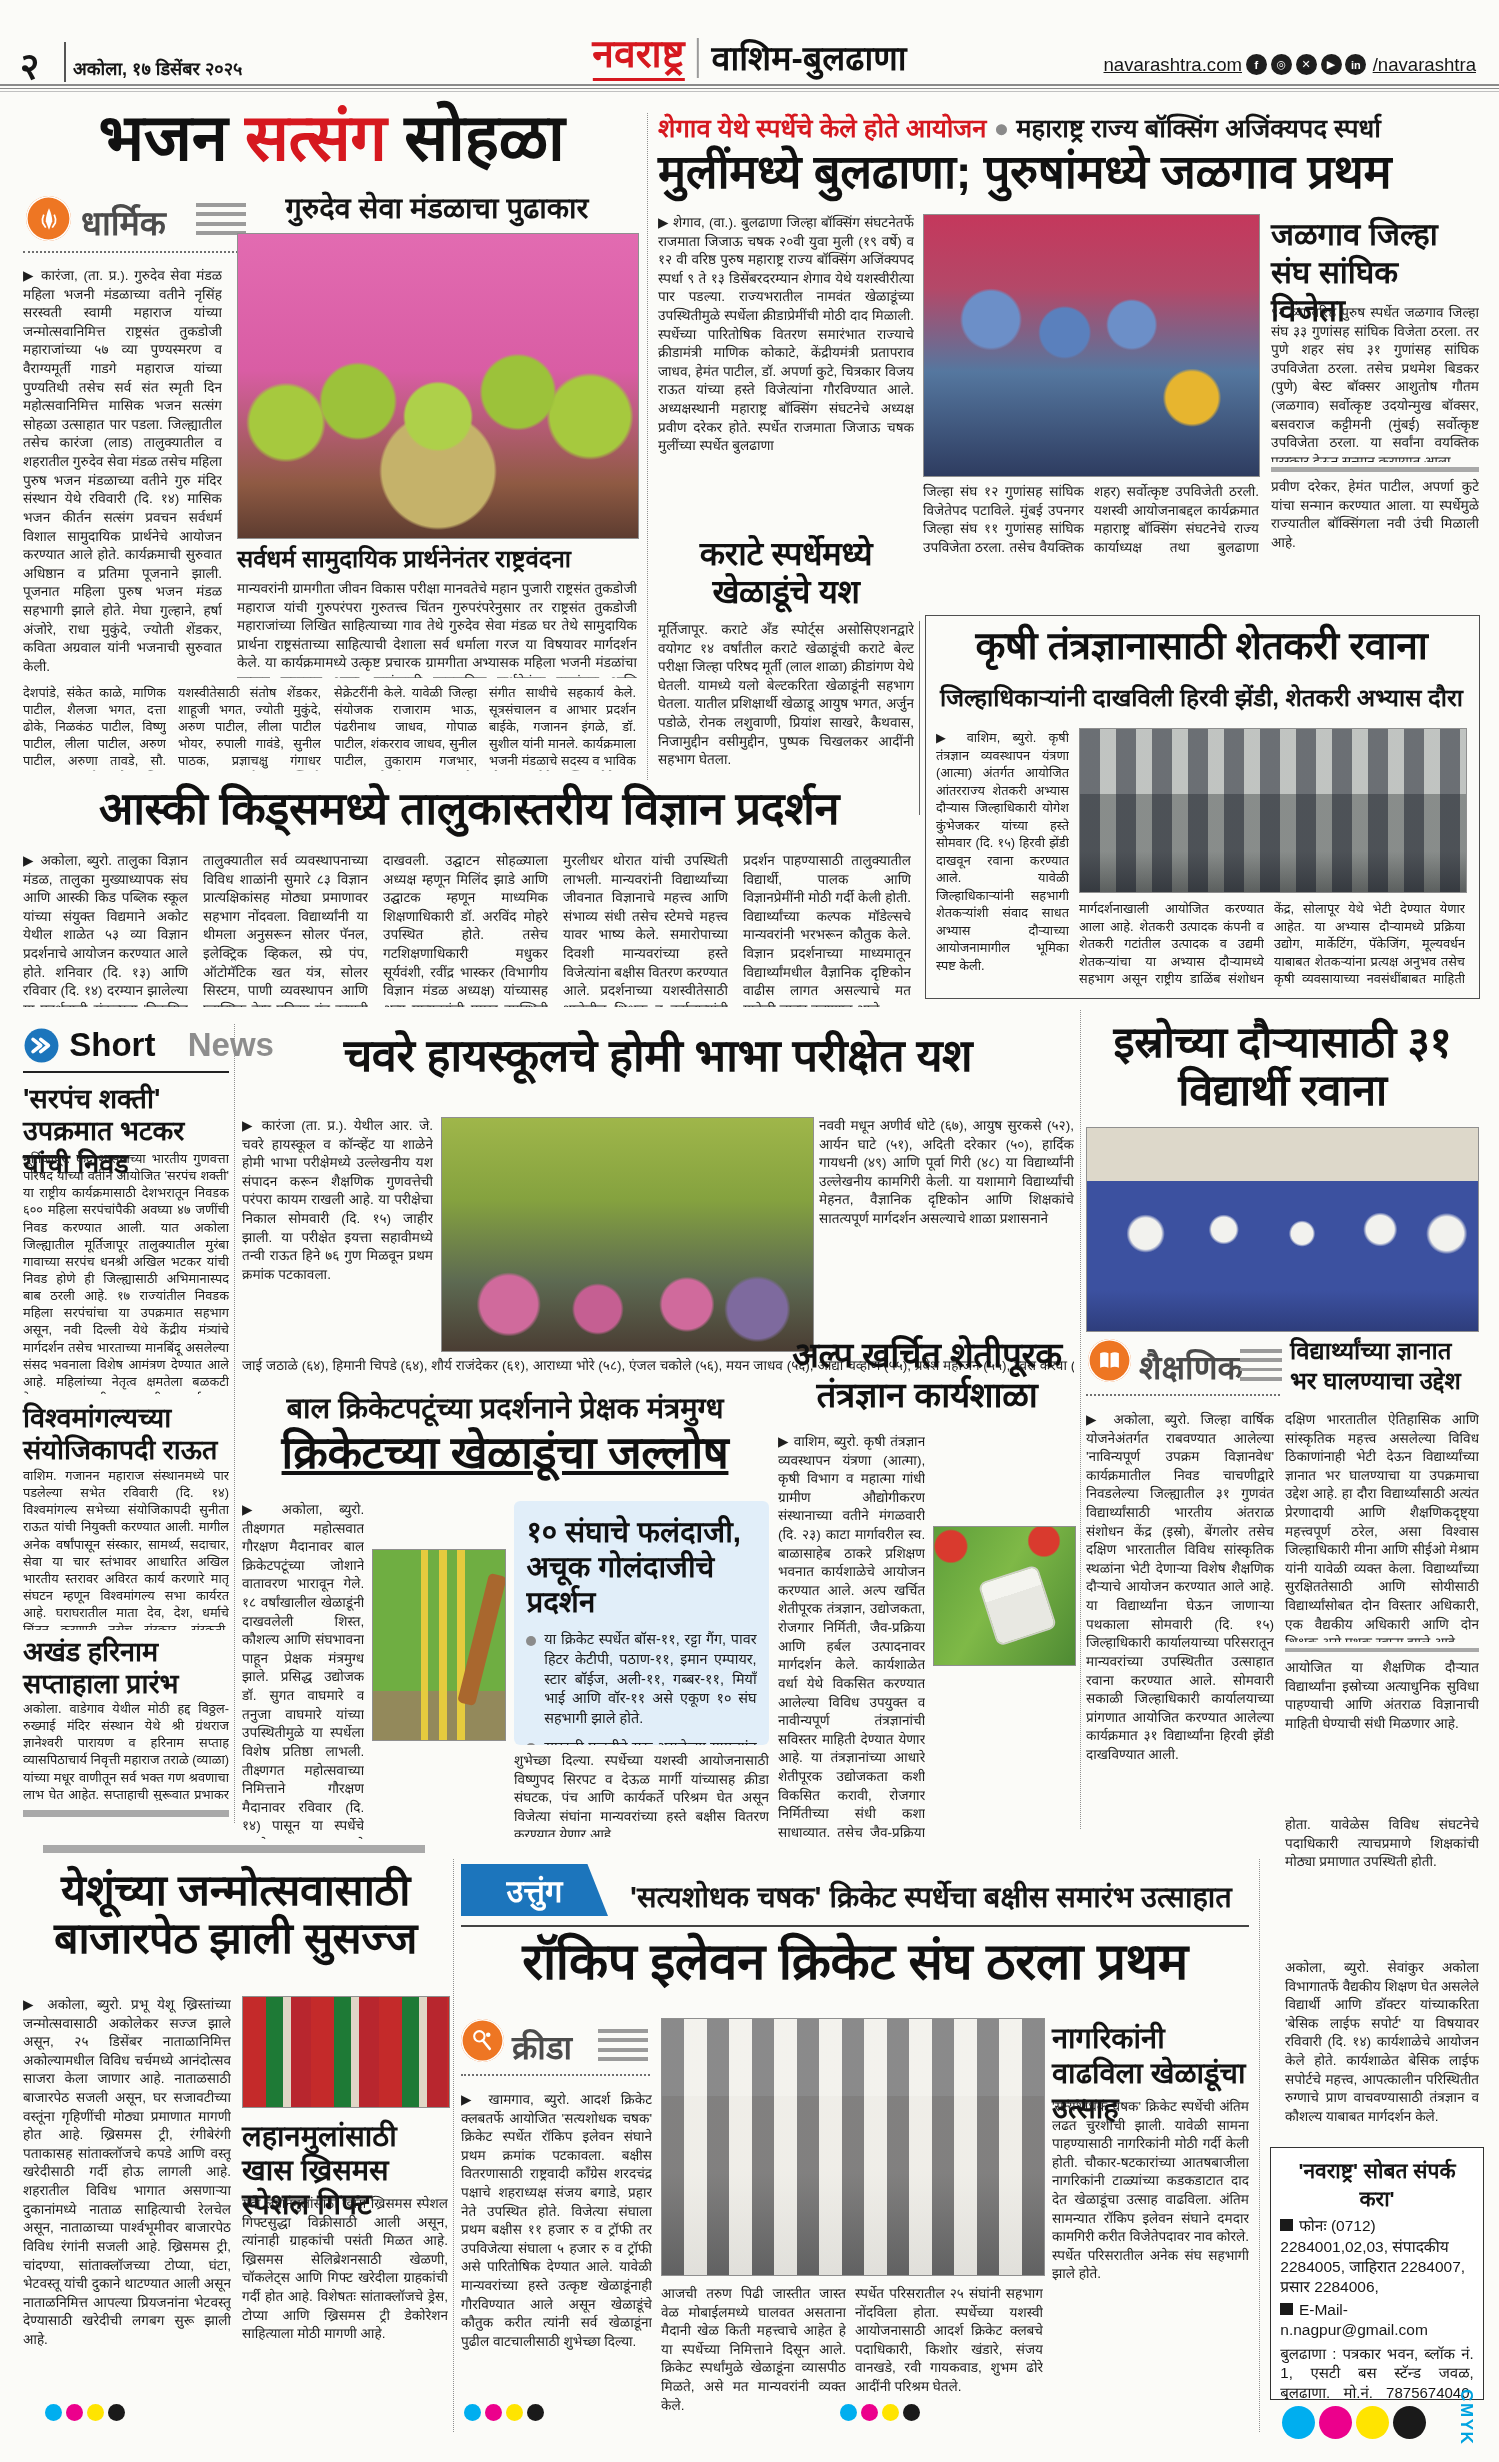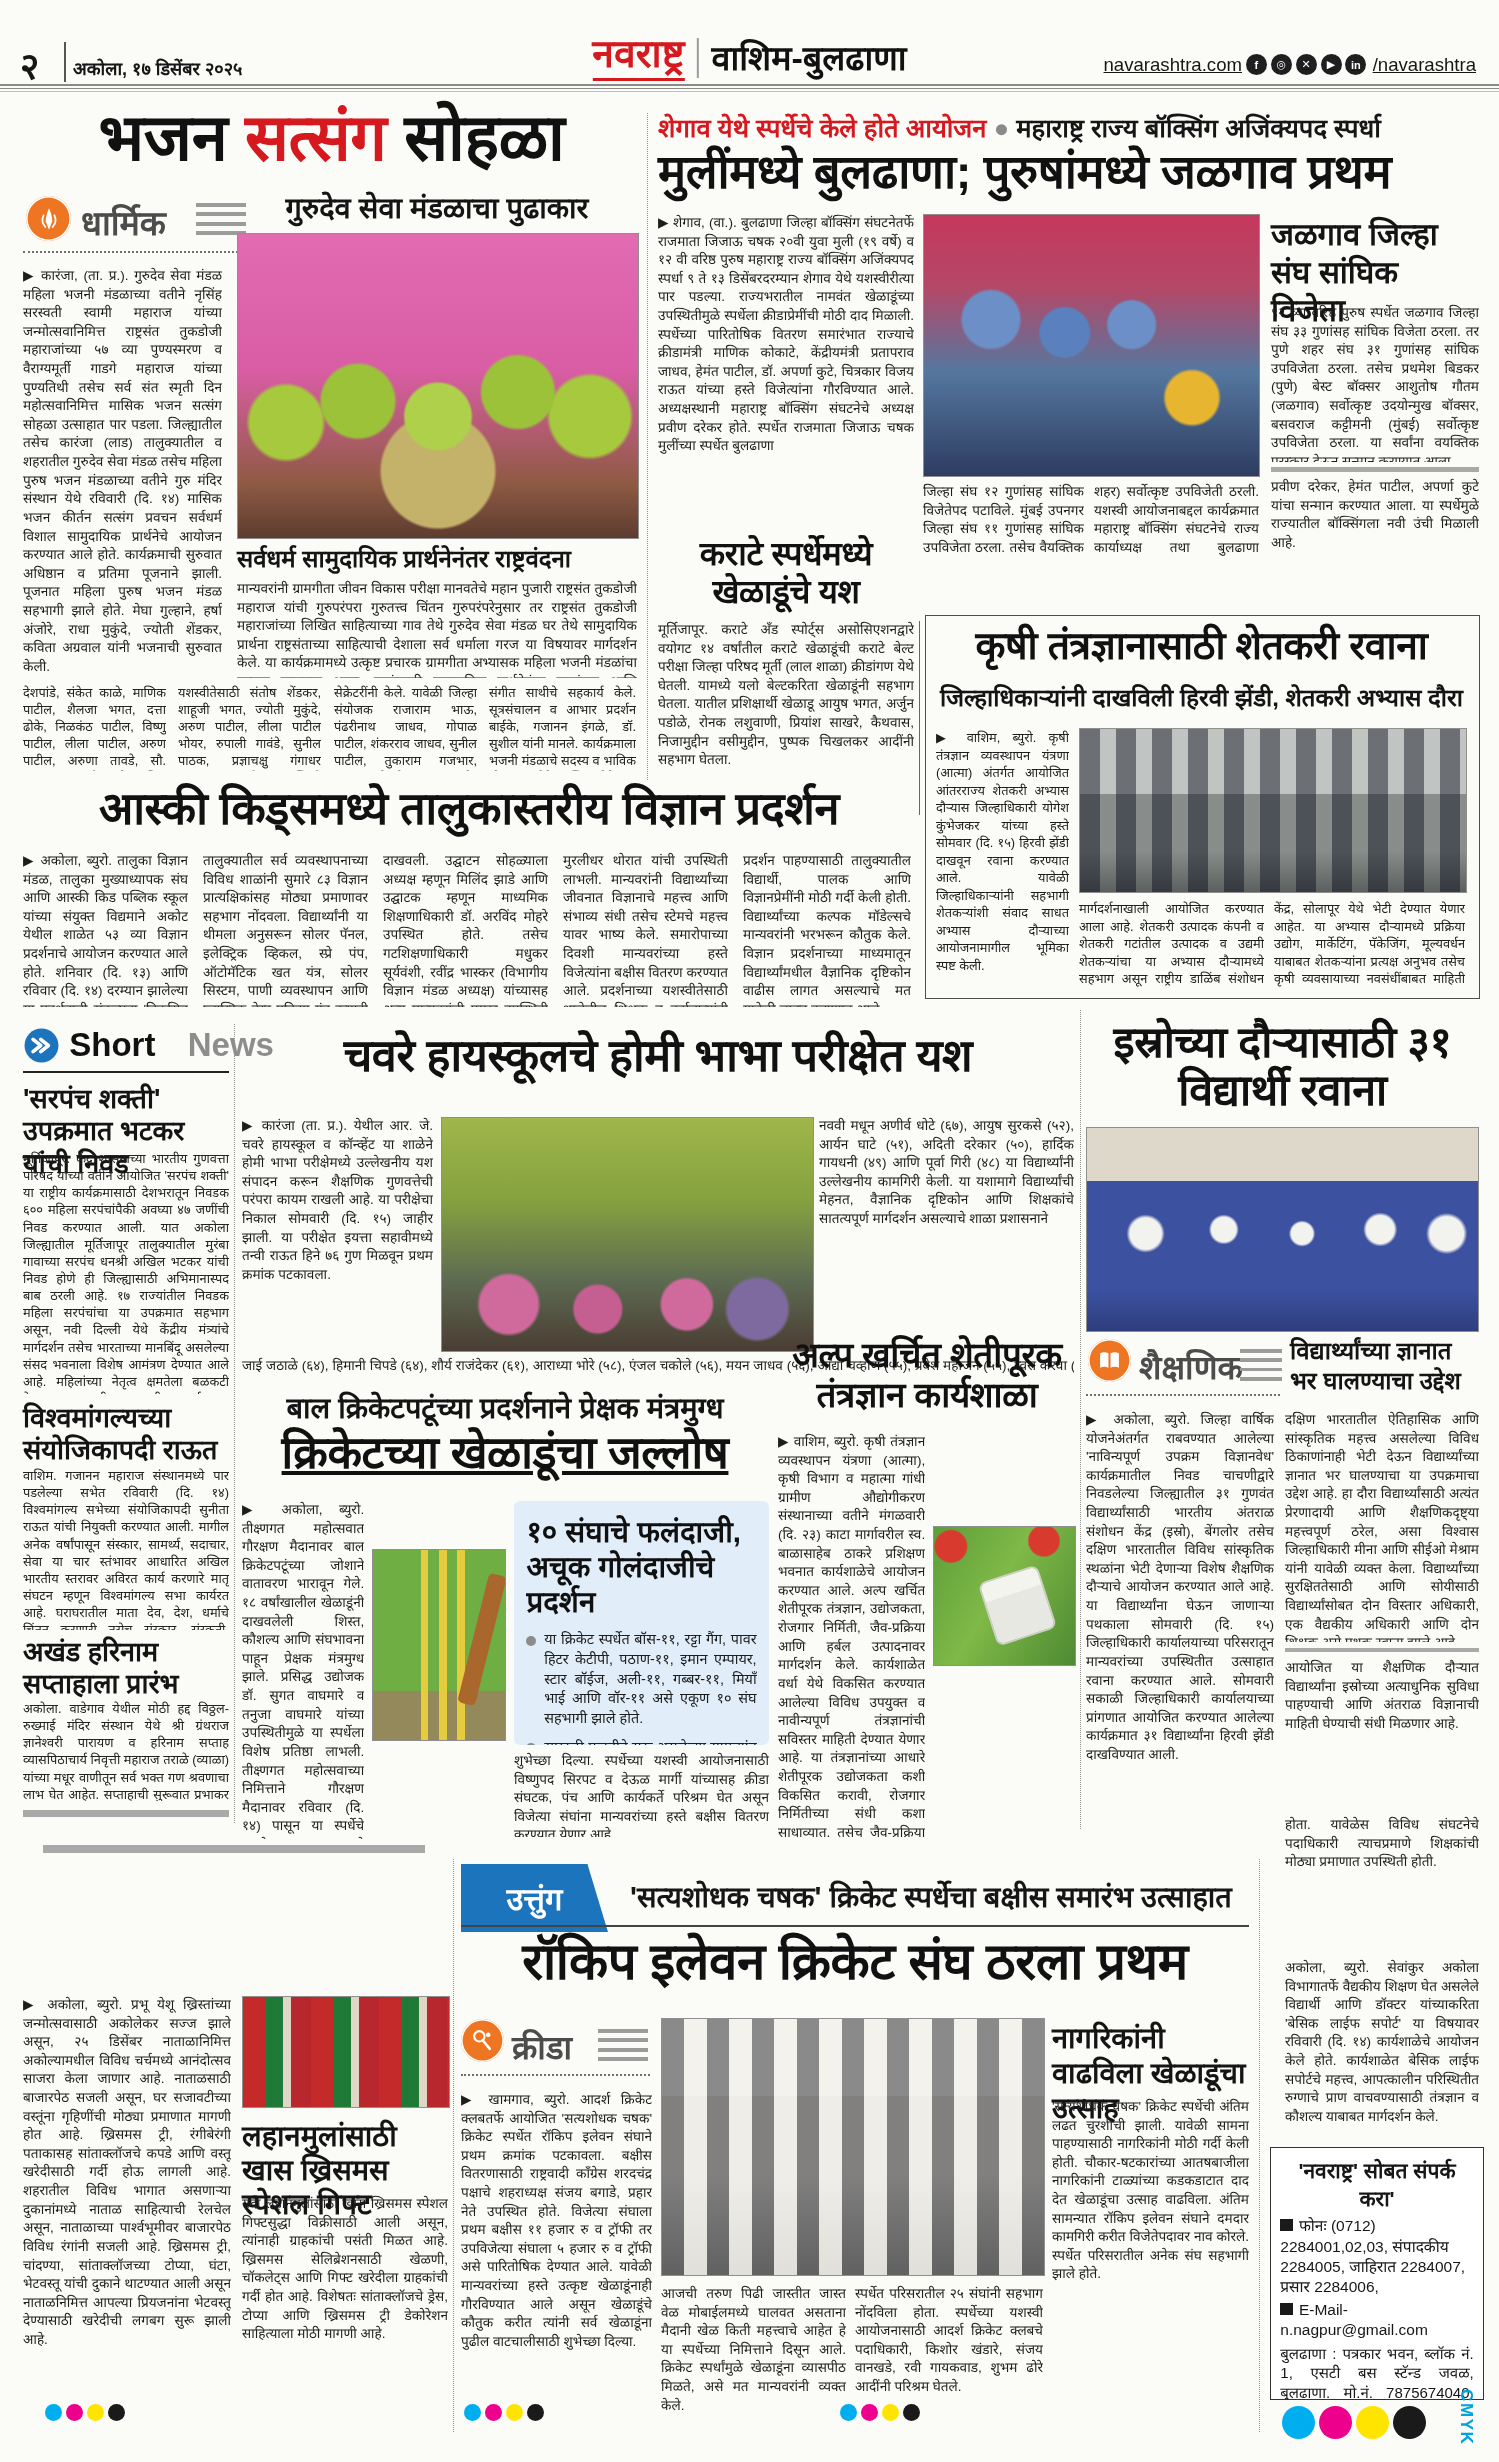--- a/index.html
+++ b/index.html
@@ -240,27 +240,28 @@
   <div class="badge-label" style="left:1139px;top:1344px;font-size:33px;">शैक्षणिक</div>
   <div class="lines-motif" style="left:1240px;top:1349px;width:42px;height:34px;"></div>
   <div class="dotted-rule" style="left:1086px;top:1394px;width:194px;"></div>
   <div class="abs subhead" style="left:1290px;top:1336px;width:189px;font-size:24px;line-height:1.25;">विद्यार्थ्यांच्या ज्ञानात भर घालण्याचा उद्देश</div>
   <div class="abs body-txt" style="left:1086px;top:1411px;width:188px;height:422px;">▶ अकोला, ब्युरो. जिल्हा वार्षिक योजनेअंतर्गत राबवण्यात आलेल्या 'नाविन्यपूर्ण उपक्रम विज्ञानवेध' कार्यक्रमातील निवड चाचणीद्वारे निवडलेल्या जिल्ह्यातील ३१ गुणवंत विद्यार्थ्यांसाठी भारतीय अंतराळ संशोधन केंद्र (इस्रो), बेंगलोर तसेच दक्षिण भारतातील विविध सांस्कृतिक स्थळांना भेटी देणाऱ्या विशेष शैक्षणिक दौऱ्याचे आयोजन करण्यात आले आहे. या विद्यार्थ्यांना घेऊन जाणाऱ्या पथकाला सोमवारी (दि. १५) जिल्हाधिकारी कार्यालयाच्या परिसरातून मान्यवरांच्या उपस्थितीत उत्साहात रवाना करण्यात आले. सोमवारी सकाळी जिल्हाधिकारी कार्यालयाच्या प्रांगणात आयोजित करण्यात आलेल्या कार्यक्रमात ३१ विद्यार्थ्यांना हिरवी झेंडी दाखविण्यात आली.</div>
   <div class="abs body-txt" style="left:1285px;top:1411px;width:194px;height:231px;">दक्षिण भारतातील ऐतिहासिक आणि सांस्कृतिक महत्त्व असलेल्या विविध ठिकाणांनाही भेटी देऊन विद्यार्थ्यांच्या ज्ञानात भर घालण्याचा या उपक्रमाचा उद्देश आहे. हा दौरा विद्यार्थ्यांसाठी अत्यंत प्रेरणादायी आणि शैक्षणिकदृष्ट्या महत्त्वपूर्ण ठरेल, असा विश्वास जिल्हाधिकारी मीना आणि सीईओ मेश्राम यांनी यावेळी व्यक्त केला. विद्यार्थ्यांच्या सुरक्षिततेसाठी आणि सोयीसाठी विद्यार्थ्यांसोबत दोन विस्तार अधिकारी, एक वैद्यकीय अधिकारी आणि दोन शिक्षक असे पथक रवाना झाले आहे.</div>
   <div class="rule-gray" style="left:1285px;top:1648px;width:194px;height:3.9px;"></div>
   <div class="abs body-txt" style="left:1285px;top:1659px;width:194px;height:149px;">आयोजित या शैक्षणिक दौऱ्यात विद्यार्थ्यांना इस्रोच्या अत्याधुनिक सुविधा पाहण्याची आणि अंतराळ विज्ञानाची माहिती घेण्याची संधी मिळणार आहे.</div>
 
   <div class="rule-gray" style="left:43px;top:1845px;width:382px;height:7.8px;"></div>
+  <div class="abs headline center" style="left:23px;top:1866px;width:425px;font-size:43px;line-height:1.12;">येशूंच्या जन्मोत्सवासाठी बाजारपेठ झाली सुसज्ज</div>
   <div class="abs body-txt" style="left:23px;top:1996px;width:208px;height:431px;">▶ अकोला, ब्युरो. प्रभू येशू ख्रिस्तांच्या जन्मोत्सवासाठी अकोलेकर सज्ज झाले असून, २५ डिसेंबर नाताळानिमित्त अकोल्यामधील विविध चर्चमध्ये आनंदोत्सव साजरा केला जाणार आहे. नाताळसाठी बाजारपेठ सजली असून, घर सजावटीच्या वस्तूंना गृहिणींची मोठ्या प्रमाणात मागणी होत आहे. ख्रिसमस ट्री, रंगीबेरंगी पताकासह सांताक्लॉजचे कपडे आणि वस्तू खरेदीसाठी गर्दी होऊ लागली आहे. शहरातील विविध भागात असणाऱ्या दुकानांमध्ये नाताळ साहित्याची रेलचेल असून, नाताळाच्या पार्श्वभूमीवर बाजारपेठ विविध रंगांनी सजली आहे. ख्रिसमस ट्री, चांदण्या, सांताक्लॉजच्या टोप्या, घंटा, भेटवस्तू यांची दुकाने थाटण्यात आली असून नाताळनिमित्त आपल्या प्रियजनांना भेटवस्तू देण्यासाठी खरेदीची लगबग सुरू झाली आहे.</div>
   <div class="photo ph-xmas" style="left:242px;top:1996px;width:206px;height:110px;"></div>
   <div class="abs subhead" style="left:242px;top:2119px;width:206px;font-size:29px;line-height:1.18;">लहानमुलांसाठी खास ख्रिसमस स्पेशल गिफ्ट</div>
   <div class="abs body-txt" style="left:242px;top:2195px;width:206px;height:233px;">यंदा लहानमुलांसाठी खास ख्रिसमस स्पेशल गिफ्टसुद्धा विक्रीसाठी आली असून, त्यांनाही ग्राहकांची पसंती मिळत आहे. ख्रिसमस सेलिब्रेशनसाठी खेळणी, चॉकलेट्स आणि गिफ्ट खरेदीला ग्राहकांची गर्दी होत आहे. विशेषतः सांताक्लॉजचे ड्रेस, टोप्या आणि ख्रिसमस ट्री डेकोरेशन साहित्याला मोठी मागणी आहे.</div>
   <div class="vdot" style="left:453px;top:1859px;height:573px;"></div>
 
-  <div class="badge-flag" style="left:461px;top:1864px;width:147px;height:68px;font-size:31px;">उत्तुंग</div>
+  <div class="badge-flag" style="left:461px;top:1864px;width:147px;height:52px;font-size:31px;">उत्तुंग</div>
   <div class="abs kick-black" style="left:630px;top:1876px;width:621px;font-size:29px;">'सत्यशोधक चषक' क्रिकेट स्पर्धेचा बक्षीस समारंभ उत्साहात</div>
   <div class="abs" style="left:461px;top:1925px;width:788px;height:1.6px;background:#444;"></div>
   <div class="abs headline center" style="left:461px;top:1935px;width:788px;font-size:51px;">रॉकिप इलेवन क्रिकेट संघ ठरला प्रथम</div>
   <div class="badge-circle" style="left:461px;top:2019px;width:43px;height:43px;">
     <svg width="25" height="25" viewBox="0 0 24 24">
         <circle cx="9" cy="8" r="5" fill="none" stroke="#fff" stroke-width="2"></circle>
         <path d="M12.2 11.8 L19 20" stroke="#fff" stroke-width="2.5" stroke-linecap="round"></path>
         <circle cx="17.5" cy="6.5" r="2.2" fill="#fff"></circle>
       </svg>
   </div>

